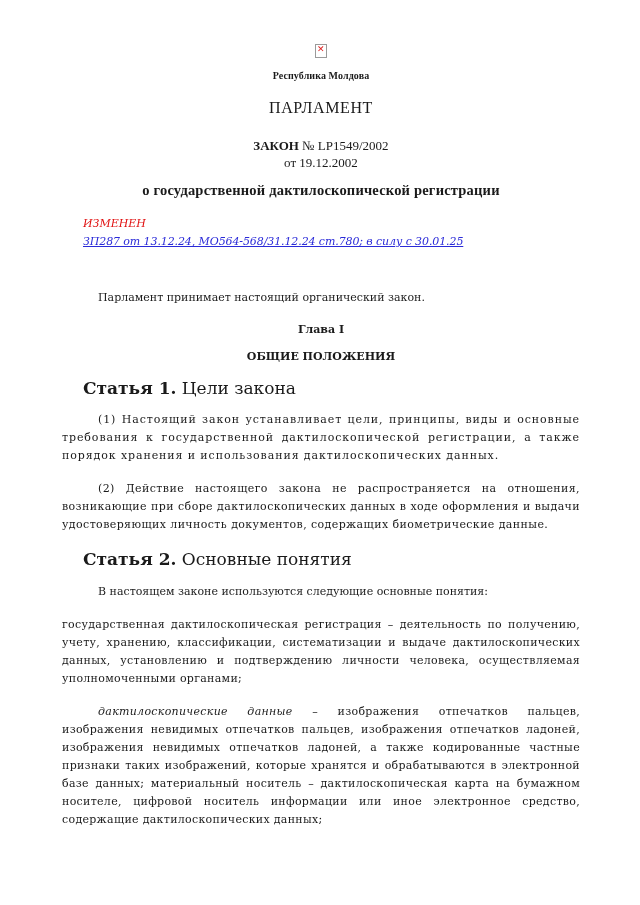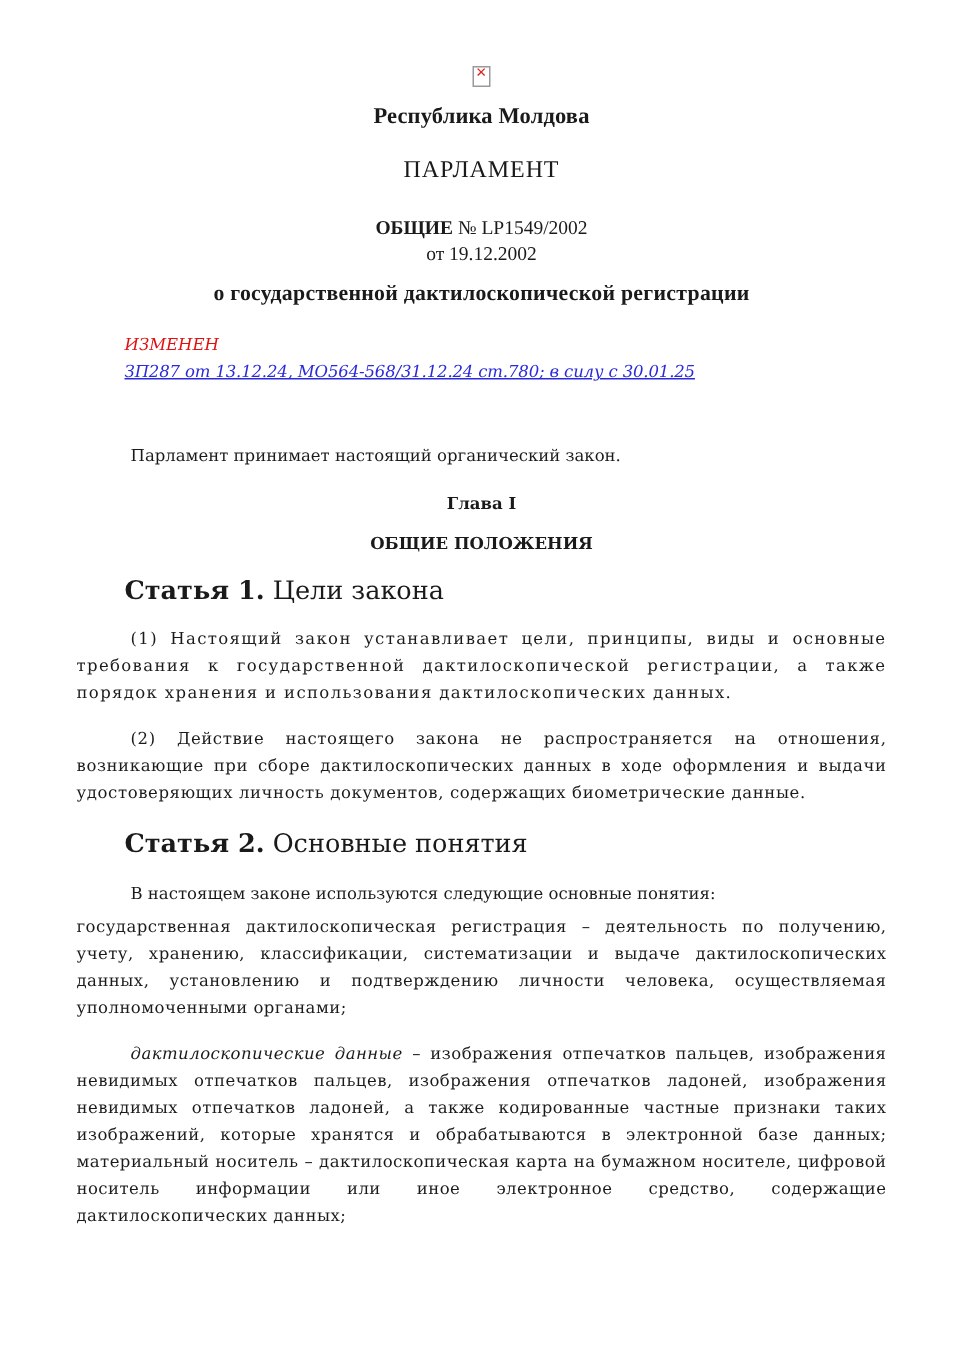--- a/index.html
+++ b/index.html
@@ -38,21 +38,21 @@
     left: 1px;
     top: -1px;
     font-size: 9px;
     font-weight: bold;
     color: #d22;
     font-family: "DejaVu Sans", sans-serif;
   }
   .republic {
     font-family: "Liberation Serif", serif;
     font-weight: bold;
-    font-size: 15px;
+    font-size: 10px;
     margin-top: 7px;
     letter-spacing: 0.1px;
   }
   .parliament {
     font-family: "Liberation Serif", serif;
     font-size: 16px;
     margin-top: 18px;
     letter-spacing: 0.6px;
   }
   .law-no {
@@ -91,21 +91,21 @@
     font-size: 11px;
     display: inline-block;
     cursor: pointer;
     letter-spacing: -0.1px;
   }
   .para {
     font-size: 11px;
     line-height: 18px;
     text-align: justify;
     text-indent: 36px;
-    margin: 4px;
+    margin: 15px;
   }
   .preamble { margin-top: 40px; text-indent: 36px; }
   .chapter {
     font-weight: bold;
     font-size: 11px;
     text-align: center;
     margin-top: 16px;
   }
   .chapter-title {
     font-weight: bold;
@@ -131,21 +131,21 @@
   <div class="center">
     <span class="broken-img"></span>
   </div>
 
   <div class="republic center">Республика Молдова</div>
 
   <div class="parliament center">ПАРЛАМЕНТ</div>
 
   <div class="law-no center">
     <div>
-      <b>ОБЩИЕ</b>
+      <b>ЗАКОН</b>
       <span>№ LP1549/2002</span>
     </div>
     <div>от 19.12.2002</div>
   </div>
 
   <div class="law-title center">о государственной дактилоскопической регистрации</div>
 
 
   <div class="indent-block">
     <div class="changed">ИЗМЕНЕН</div>

